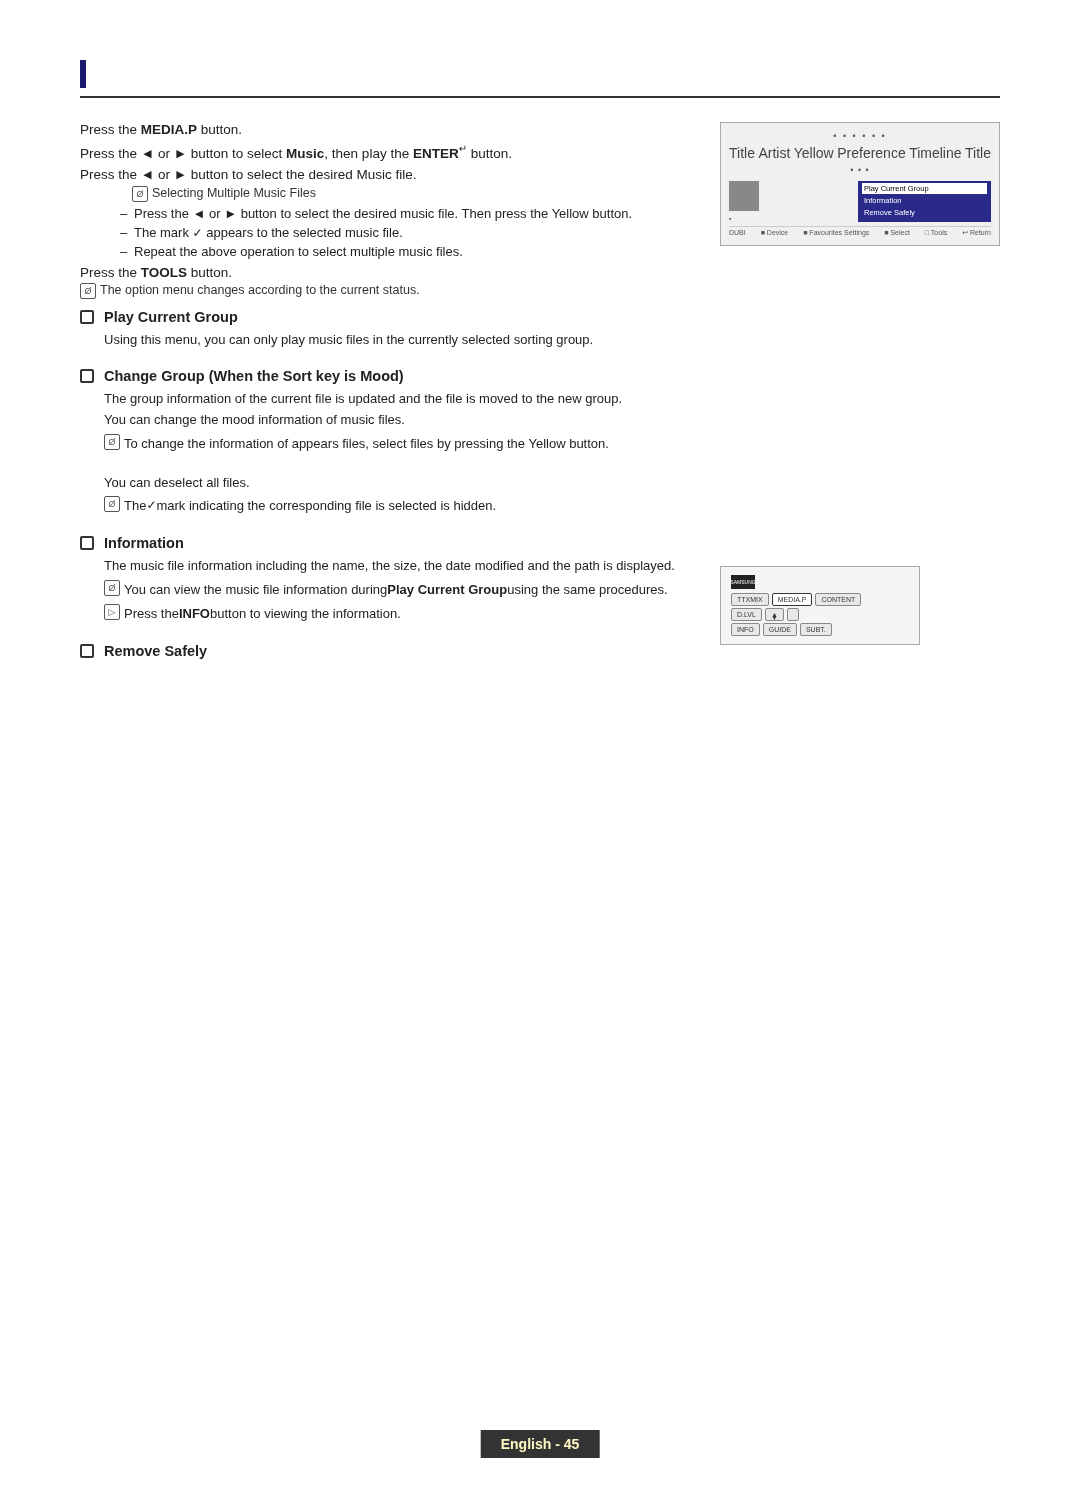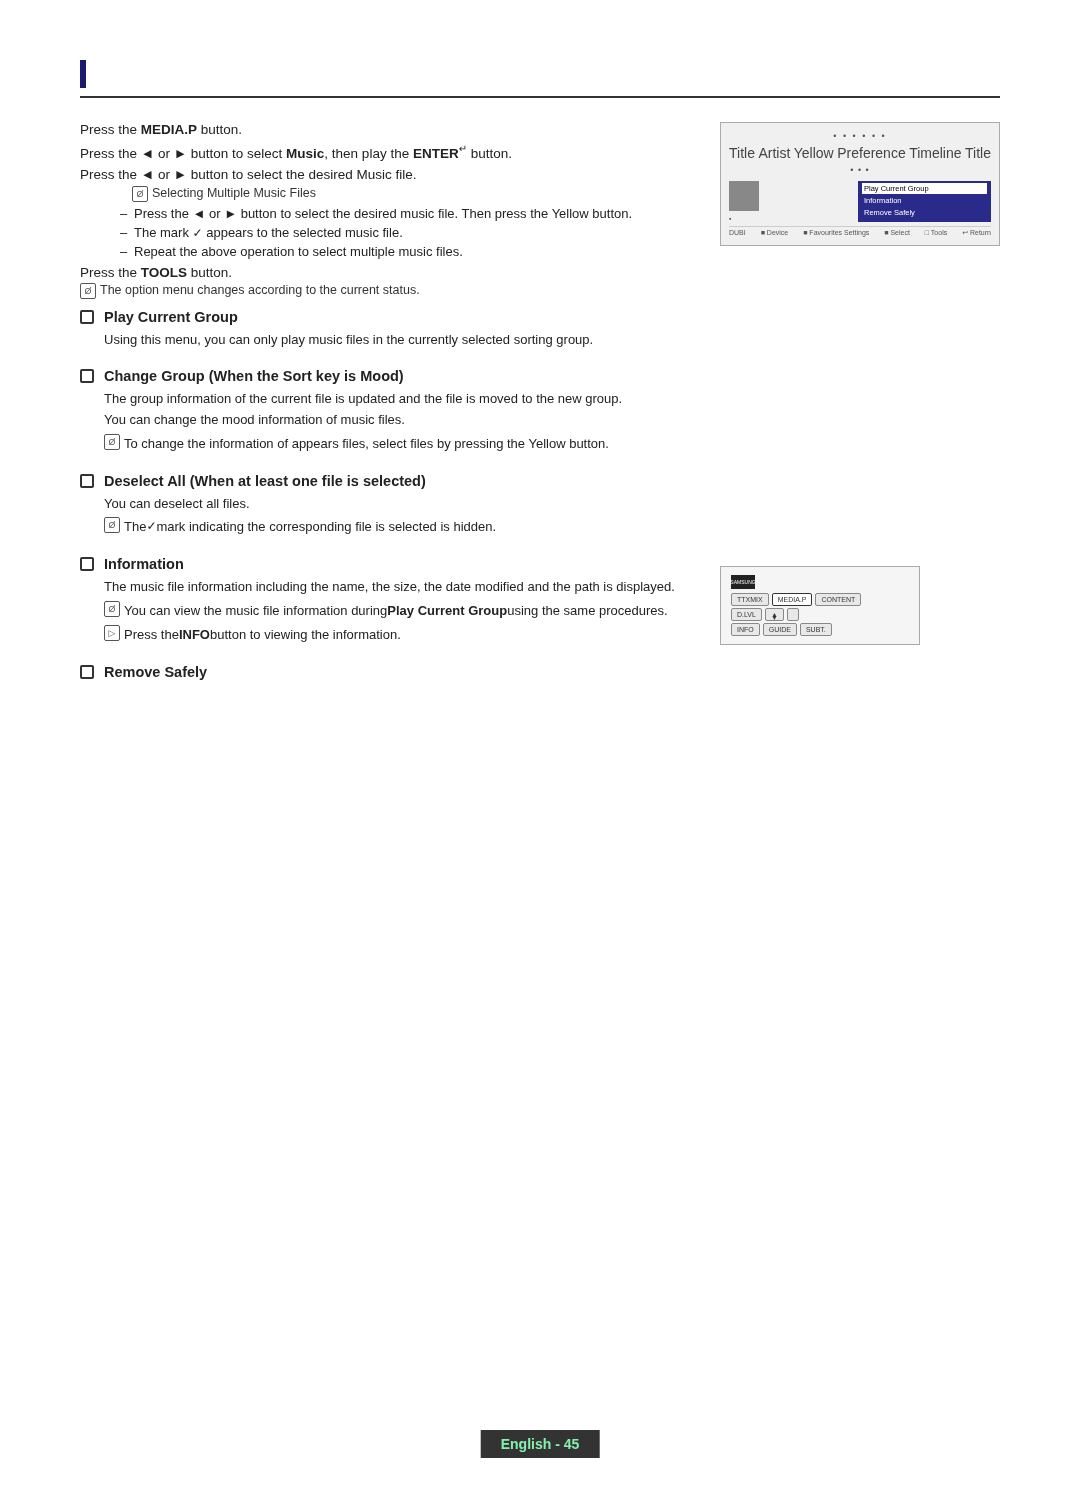--- a/index.html
+++ b/index.html
@@ -240,21 +240,21 @@
       text-align: center;
     }
 
     
     .page-footer {
       position: absolute;
       bottom: 30px;
       left: 50%;
       transform: translateX(-50%);
       background: #333;
-      color: #86efac;
+      color: #fef9c3;
       padding: 6px 20px;
       font-size: 14px;
       font-weight: bold;
     }
 
     b { font-weight: bold; }
     .checkmark { font-size: 12px; }
   </style>
 </head>
 <body>
@@ -324,24 +324,20 @@
           <div>The group information of the current file is updated and the file is moved to the new group.</div>
           <div>You can change the mood information of music files.</div>
           <div class="section-note" style="margin-top:3px;">
             <span class="note-icon">Ø</span>
             <span>To change the information of appears files, select files by pressing the Yellow button.</span>
           </div>
         </div>
       </div>
 
       <div class="section">
-        <div class="section-header">
-          <div class="checkbox-icon"></div>
-          <span class="section-title">Deselect All (When at least one file is selected)</span>
-        </div>
         <div class="section-body">
           <div>You can deselect all files.</div>
           <div class="section-note" style="margin-top:3px;">
             <span class="note-icon">Ø</span>
             <span>The </span>
               <span class="checkmark">✓</span>
               <span> mark indicating the corresponding file is selected is hidden.</span>
           </div>
         </div>
       </div>

